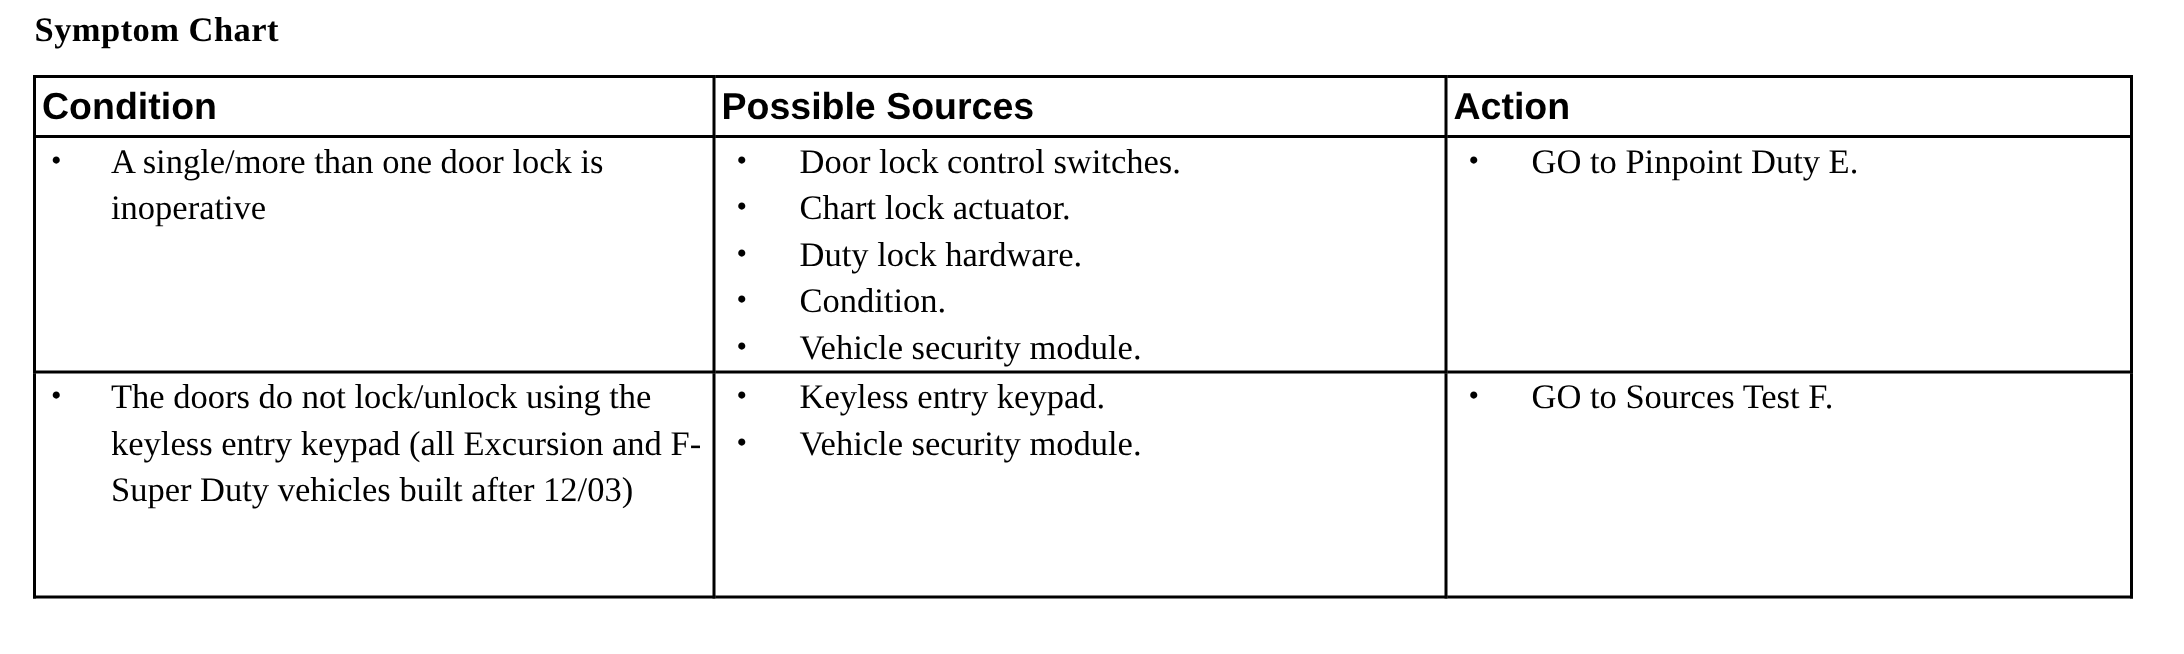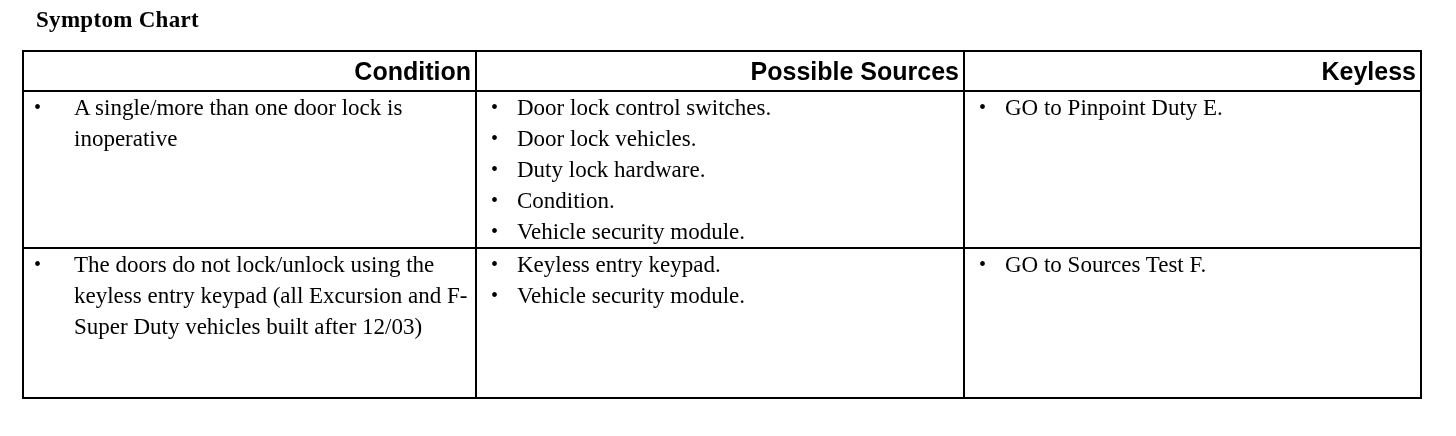--- a/index.html
+++ b/index.html
@@ -12,21 +12,21 @@
     height: 436px;
     position: relative;
     font-family: "Liberation Serif", "DejaVu Serif", serif;
     color: #000000;
     overflow: hidden;
   }
 
   
   .page-title {
     position: absolute;
-    left: 36px;
+    left: 23px;
     top: 6px;
     font-family: "Liberation Serif", "DejaVu Serif", serif;
     font-weight: bold;
     font-size: 23px;
     line-height: 28px;
     letter-spacing: 0.3px;
     white-space: nowrap;
   }
 
   
@@ -47,21 +47,21 @@
   }
 
   
   col.col-condition { width: 453px; }
   col.col-sources   { width: 488px; }
   col.col-action    { width: 457px; }
 
   
   .header-row th {
     height: 38px;
-    text-align: right;
+    text-align: left;
     font-family: "Liberation Sans", "DejaVu Sans", sans-serif;
     font-weight: bold;
     font-size: 25px;
     line-height: 38px;
     padding: 0 4px;
     white-space: nowrap;
   }
 
   
   .body-cell {
@@ -87,21 +87,21 @@
     content: "\2022";
     position: absolute;
     left: 10px;
     top: 0;
     font-size: 20px;
     line-height: 31px;
   }
   
   .cell-sources ul.bullets > li,
   .cell-action  ul.bullets > li {
-    padding-left: 40px;
+    padding-left: 56px;
   }
   .cell-sources ul.bullets > li::before,
   .cell-action  ul.bullets > li::before {
     left: 14px;
   }
   .bullet-text { display: block; }
 </style>
 </head>
 <body>
 
@@ -110,39 +110,39 @@
 <table class="symptom-table">
   <colgroup>
     <col class="col-condition">
     <col class="col-sources">
     <col class="col-action">
   </colgroup>
   <thead>
     <tr class="header-row">
       <th>Condition</th>
       <th>Possible Sources</th>
-      <th>Keyless</th>
+      <th>Action</th>
     </tr>
   </thead>
   <tbody>
     <tr class="row-1">
       <td class="body-cell cell-condition">
         <ul class="bullets">
           <li>
             <span class="bullet-text">A single/more than one door lock is inoperative</span>
           </li>
         </ul>
       </td>
       <td class="body-cell cell-sources">
         <ul class="bullets">
           <li>
             <span class="bullet-text">Door lock control switches.</span>
           </li>
           <li>
-            <span class="bullet-text">Door lock vehicles.</span>
+            <span class="bullet-text">Chart lock actuator.</span>
           </li>
           <li>
             <span class="bullet-text">Duty lock hardware.</span>
           </li>
           <li>
             <span class="bullet-text">Condition.</span>
           </li>
           <li>
             <span class="bullet-text">Vehicle security module.</span>
           </li>

